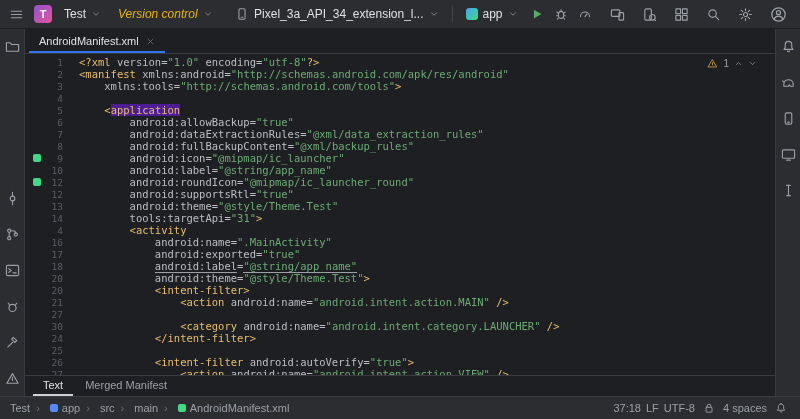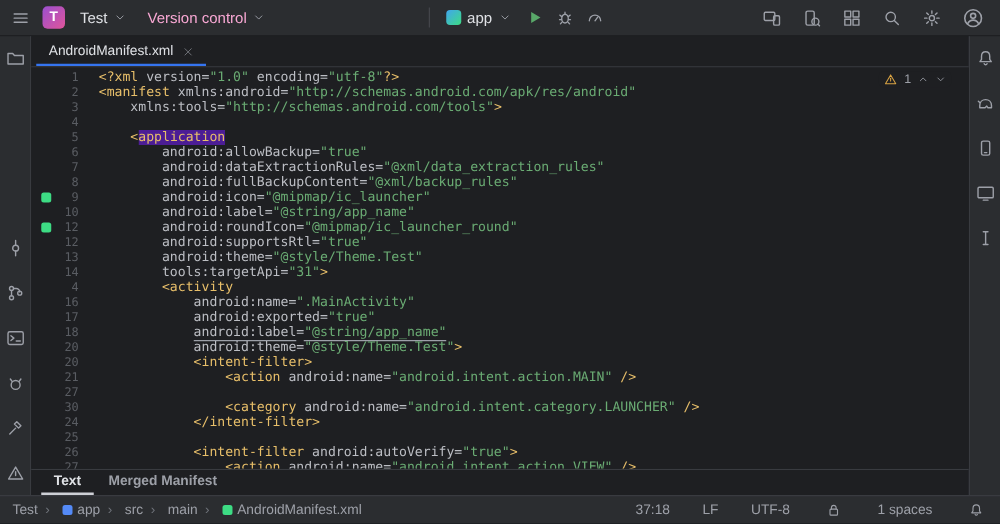--- a/index.html
+++ b/index.html
@@ -8,21 +8,21 @@
   button{background:none;border:0;color:inherit;font:inherit;padding:0;cursor:pointer;}
   .svgi{stroke:#9da0a8;fill:none;stroke-width:1.2;stroke-linecap:round;stroke-linejoin:round;display:block;}
 
   
   .titlebar{flex:0 0 28px;background:#2b2d30;display:flex;align-items:center;padding:0 10px 0 6px;border-bottom:1px solid #1e1f22;}
   .tb-left,.tb-center,.tb-right{display:flex;align-items:center;}
   .tb-left{gap:7px;}
   .tb-center{gap:4px;margin:0 auto;}
   .tb-right{gap:11px;}
   .chip{display:flex;align-items:center;gap:5px;padding:3px 5px;border-radius:5px;color:#dfe1e5;}
-  .chip .muted,.muted{color:#f9a8d4;}
+  .chip .muted,.muted{color:#eab308;font-style:italic;}
   .logo{width:18px;height:18px;border-radius:4px;background:linear-gradient(135deg,#9a4fd0,#e0559a);
         color:#fff;font-weight:bold;font-size:11px;display:flex;align-items:center;justify-content:center;}
   .vsep{width:1px;height:16px;background:#43454a;margin:0 4px;}
   .mod-ic{width:12px;height:12px;border-radius:3px;background:linear-gradient(135deg,#41a5ee,#3ddc84);}
   .ibtn{padding:3px;border-radius:4px;display:flex;}
   .avatar-c{width:17px;height:17px;border-radius:50%;}
 
   
   .main{flex:1;display:flex;min-height:0;}
   .strip{flex:0 0 24px;background:#2b2d30;display:flex;flex-direction:column;align-items:center;padding:7px 0;gap:15px;}
@@ -50,33 +50,33 @@
   .sg-attr{color:#bcbec4;}
   .sg-attru{color:#bcbec4;border-bottom:1px solid #9ca0a8;}
   .sg-str{color:#6aab73;}
   .sg-stru{color:#6aab73;border-bottom:1px solid #9ca0a8;}
   .sg-taghl{color:#e8bf6a;background:#4c1d95;}
   .inspect{position:absolute;top:3px;right:14px;display:flex;align-items:center;gap:5px;
            font-size:10px;color:#9da0a8;background:#1e1f22;padding:1px 4px;border-radius:4px;}
 
   
   .btabs{flex:0 0 20px;display:flex;align-items:stretch;gap:2px;background:#1e1f22;border-top:1px solid #393b40;padding-left:8px;}
-  .btab{padding:0 10px;font-size:11px;color:#9da0a8;border-bottom:2px solid transparent;font-weight:bold;}
+  .btab{padding:0 10px;font-size:11px;color:#9da0a8;border-bottom:2px solid transparent;}
   .btab.active{color:#dfe1e5;border-bottom-color:#ced0d6;}
 
   
   .statusbar{flex:0 0 22px;background:#2b2d30;border-top:1px solid #393b40;display:flex;align-items:center;
              padding:0 10px;font-size:11px;color:#9da0a8;}
   .crumbs{display:flex;align-items:center;min-width:0;}
   .crumb{display:flex;align-items:center;gap:4px;white-space:nowrap;}
   .crumb + .crumb::before{content:"\203A";margin:0 6px;color:#6f737a;}
   .cic{width:8px;height:8px;border-radius:2px;display:inline-block;}
   .cic.module{background:#548af7;}
   .cic.manifest-file{background:#3ddc84;}
-  .sright{margin-left:auto;display:flex;align-items:center;gap:26px;}
+  .sright{margin-left:auto;display:flex;align-items:center;gap:5px;}
 </style>
 </head>
 <body>
 
 <div class="ide">
 
   <header class="titlebar">
     <div class="tb-left">
       <button class="ibtn">
         <svg class="svgi" width="15" height="15" viewBox="0 0 16 16">
@@ -92,20 +92,30 @@
       </button>
       <button class="chip muted">
         <span>Version control</span>
         <svg class="svgi" width="10" height="10" viewBox="0 0 16 16">
             <path d="M4 6l4 4 4-4"></path>
           </svg>
       </button>
     </div>
 
     <div class="tb-center">
+      <button class="chip">
+        <svg class="svgi" width="14" height="14" viewBox="0 0 16 16">
+            <rect x="4.5" y="2" width="7" height="12" rx="1.5"></rect>
+            <path d="M7 11.8h2"></path>
+          </svg>
+        <span>Pixel_3a_API_34_extension_l...</span>
+        <svg class="svgi" width="10" height="10" viewBox="0 0 16 16">
+            <path d="M4 6l4 4 4-4"></path>
+          </svg>
+      </button>
       <div class="vsep"></div>
       <button class="chip">
         <span class="mod-ic"></span>
         <span>app</span>
         <svg class="svgi" width="10" height="10" viewBox="0 0 16 16">
             <path d="M4 6l4 4 4-4"></path>
           </svg>
       </button>
       <button class="ibtn">
         <svg width="14" height="14" viewBox="0 0 16 16">
@@ -418,21 +428,21 @@
     <div class="sright">
       <button>37:18</button>
       <button>LF</button>
       <button>UTF-8</button>
       <button class="ibtn">
         <svg class="svgi" width="12" height="12" viewBox="0 0 16 16">
             <rect x="4" y="7" width="8" height="6.5" rx="1"></rect>
             <path d="M5.5 7V5.5a2.5 2.5 0 0 1 5 0V7"></path>
           </svg>
       </button>
-      <button>1 spaces</button>
+      <button>4 spaces</button>
       <button class="ibtn">
         <svg class="svgi" width="12" height="12" viewBox="0 0 16 16">
             <path d="M8 2.5c-2.2 0-3.5 1.6-3.5 3.8V9l-1.3 2h9.6L11.5 9V6.3C11.5 4.1 10.2 2.5 8 2.5z"></path>
             <path d="M6.8 12.8a1.3 1.3 0 0 0 2.4 0"></path>
           </svg>
       </button>
     </div>
   </footer>
 </div>
 

